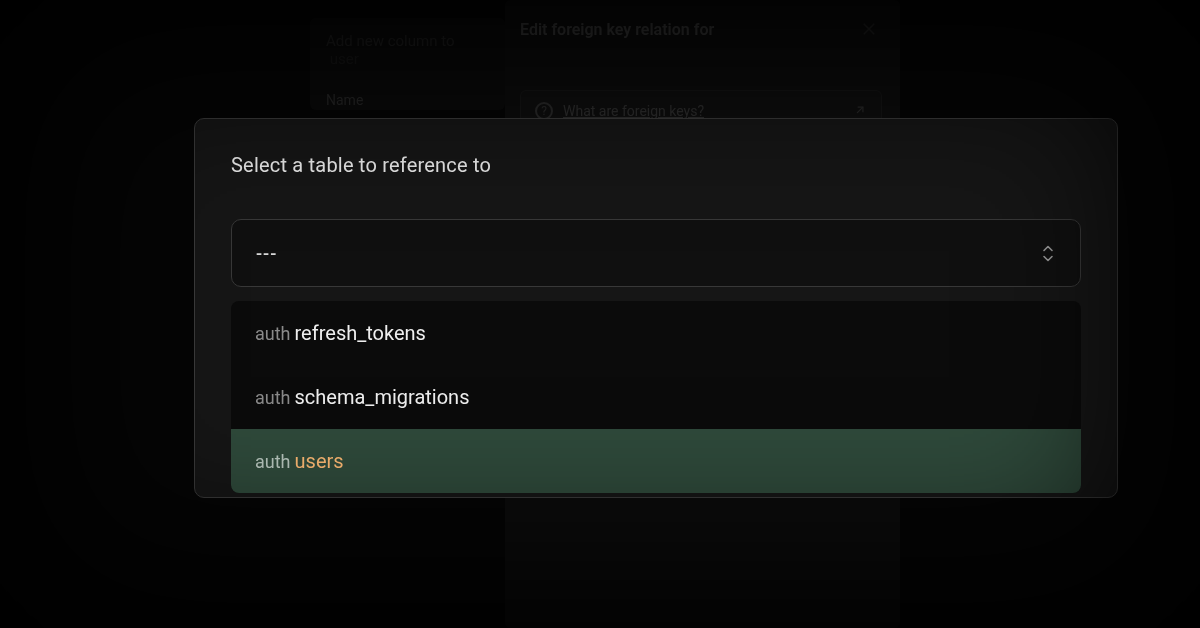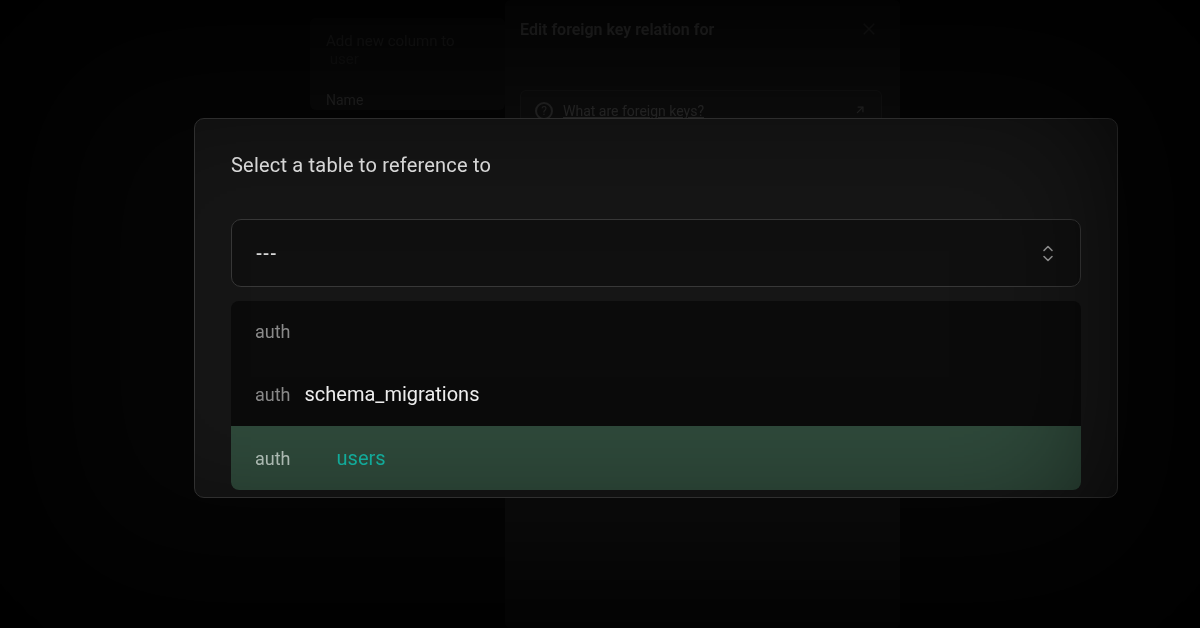--- a/index.html
+++ b/index.html
@@ -148,39 +148,39 @@
   .dropdown {
     margin-top: 14px;
     width: 100%;
     background: #0b0b0b;
     border-radius: 8px;
     overflow: hidden;
   }
   .option {
     display: flex;
     align-items: baseline;
-    gap: 14px;
+    gap: 4px;
     padding: 20px 24px;
     font-size: 20px;
     color: #e8e8e8;
     cursor: pointer;
   }
   .option .schema {
     color: #8a8a8a;
     font-size: 18px;
   }
   .option .tname {
     color: #efefef;
     font-weight: 400;
   }
   .option.highlighted {
     background: #2f4a3b;
   }
   .option.highlighted .schema { color: #b9c7bf; }
-  .option.highlighted .tname  { color: #14b8a6; margin-left: 32px; }
+  .option.highlighted .tname  { color: #fdba74; }
 
   
   .vignette {
     position:absolute; inset:0;
     pointer-events:none;
     box-shadow: inset 0 0 160px 60px rgba(0,0,0,0.9);
   }
 </style>
 </head>
 <body>
@@ -229,20 +229,21 @@
         </svg>
       <svg viewBox="0 0 24 12" width="16" height="9" stroke="currentColor" stroke-width="2.4" fill="none" stroke-linecap="round" stroke-linejoin="round">
           <polyline points="6 3 12 9 18 3"></polyline>
         </svg>
     </span>
   </div>
 
   <div class="dropdown">
     <div class="option">
       <span class="schema">auth</span>
+      <span class="tname">refresh_tokens</span>
     </div>
     <div class="option">
       <span class="schema">auth</span>
       <span class="tname">schema_migrations</span>
     </div>
     <div class="option highlighted">
       <span class="schema">auth</span>
       <span class="tname">users</span>
     </div>
   </div>

